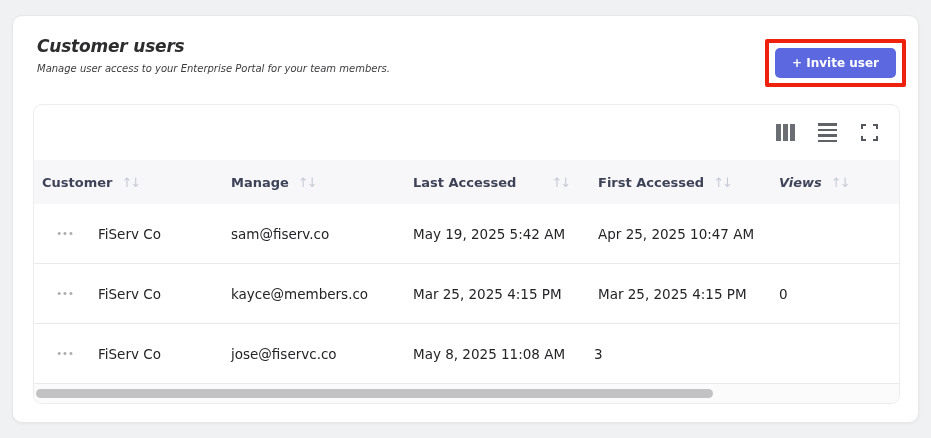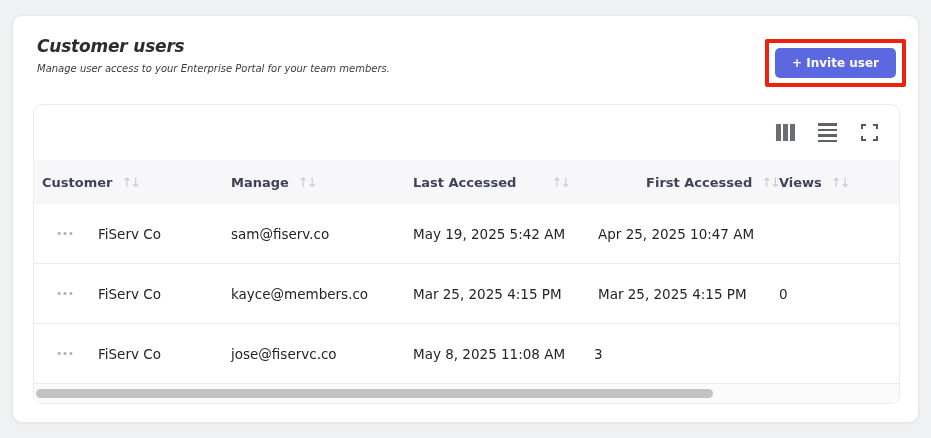--- a/index.html
+++ b/index.html
@@ -90,22 +90,22 @@
     display: flex;
     align-items: center;
     font-size: 13px;
     font-weight: 700;
     color: var(--header-text, #3e4358);
   }
   .th { display: flex; align-items: center; cursor: pointer; height: 100%; }
   .th-customer { width: 197px; padding-left: 8px; }
   .th-email    { width: 182px; }
   .th-last     { width: 185px; gap: 26px; }
-  .th-first    { width: 181px; justify-content: flex-end; }
-  .th-views    { flex: 1; }
+  .th-first    { width: 181px; }
+  .th-views    { flex: 1; font-style: italic; }
   .sort-icon {
     margin-left: 9px;
     color: #c8cbd5;
     font-size: 13px;
     font-weight: 400;
     letter-spacing: -2px;
   }
   .tbody { flex: 0 0 auto; }
   .trow {
     height: 60px;

